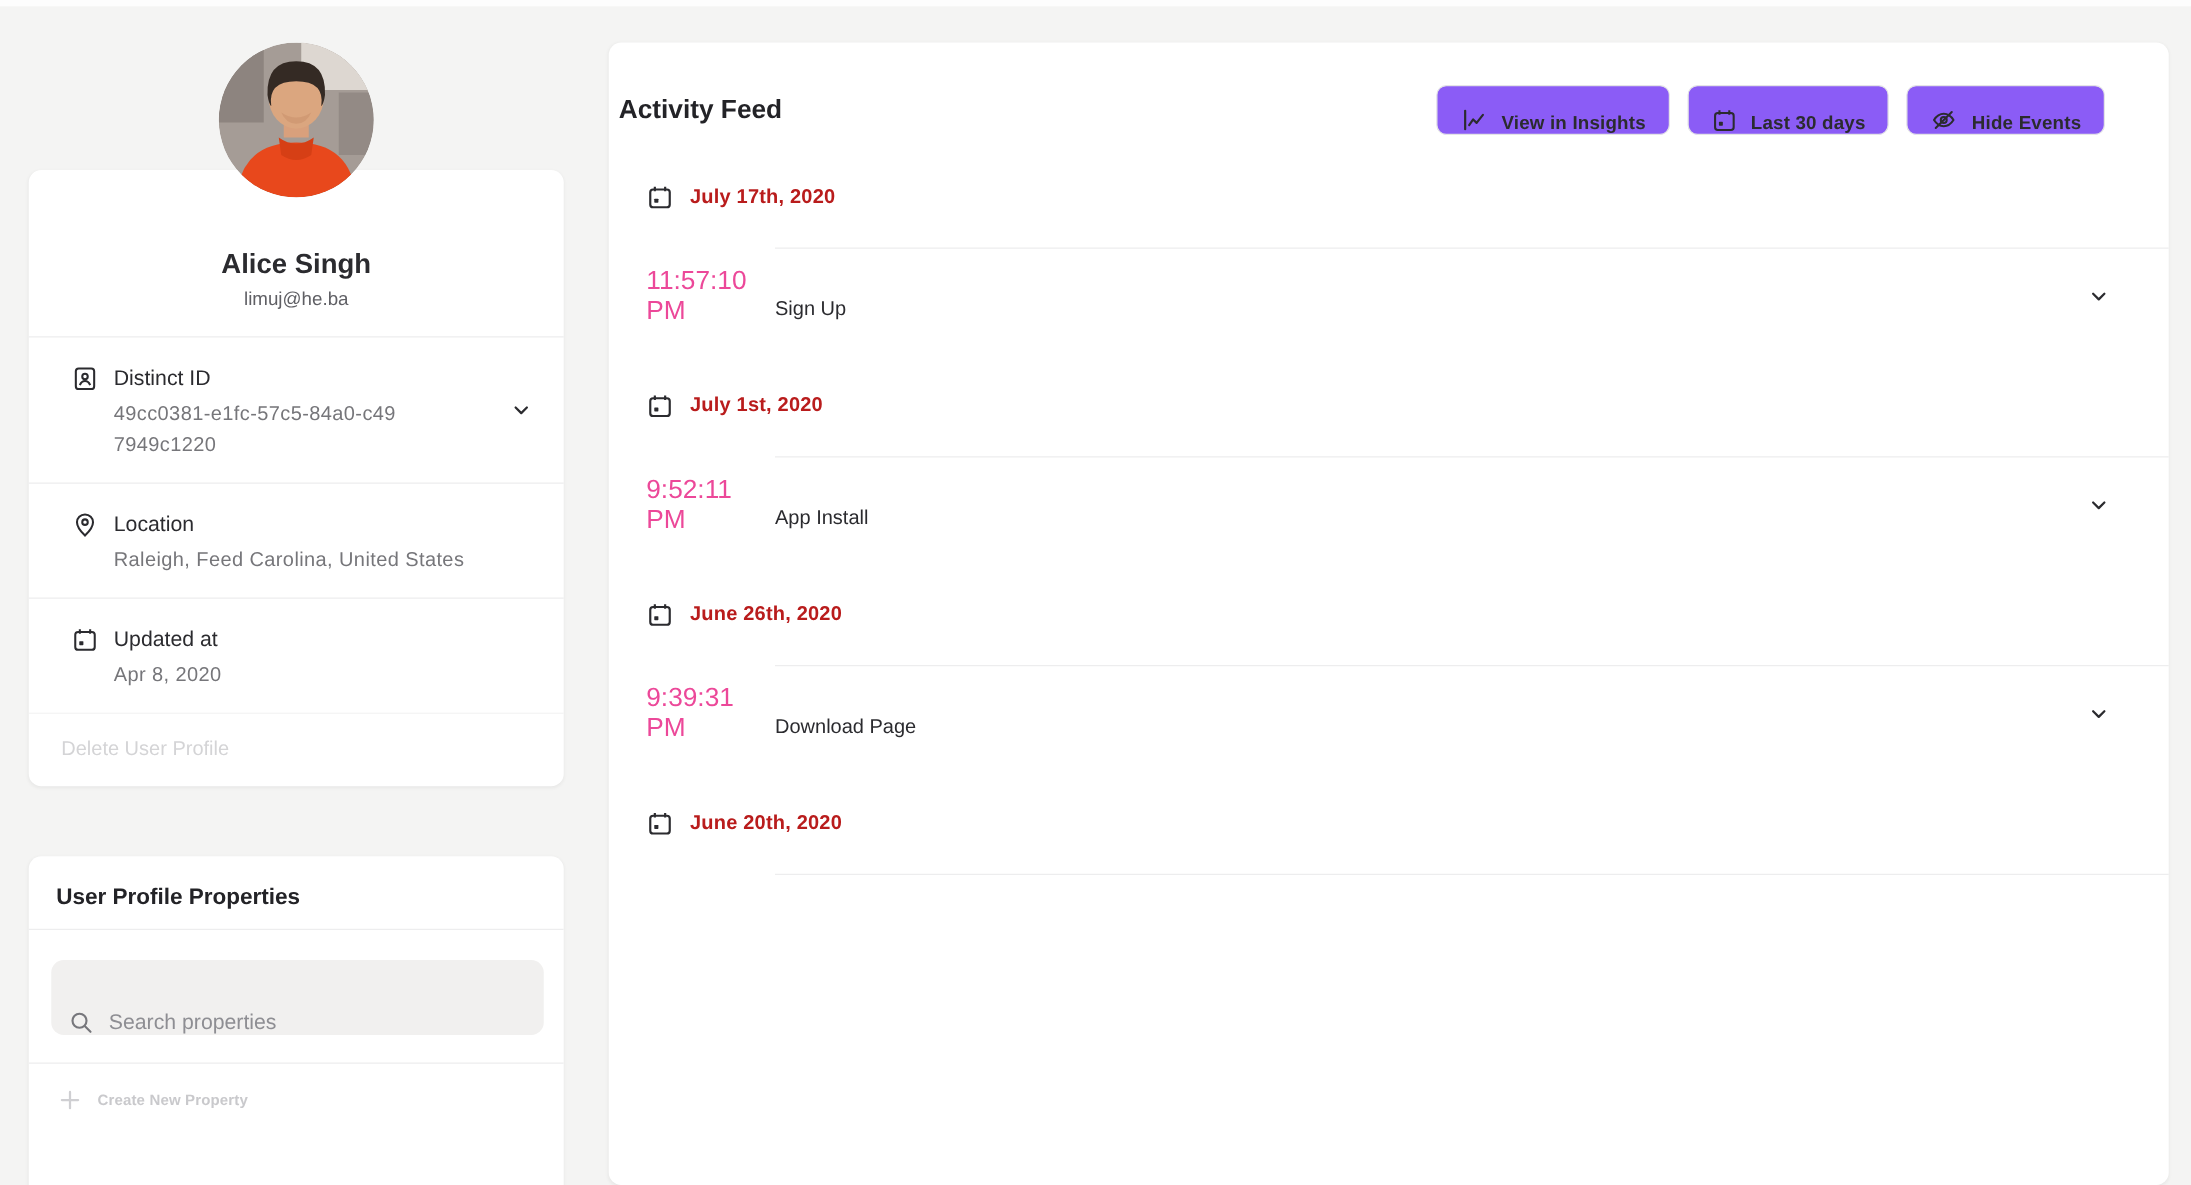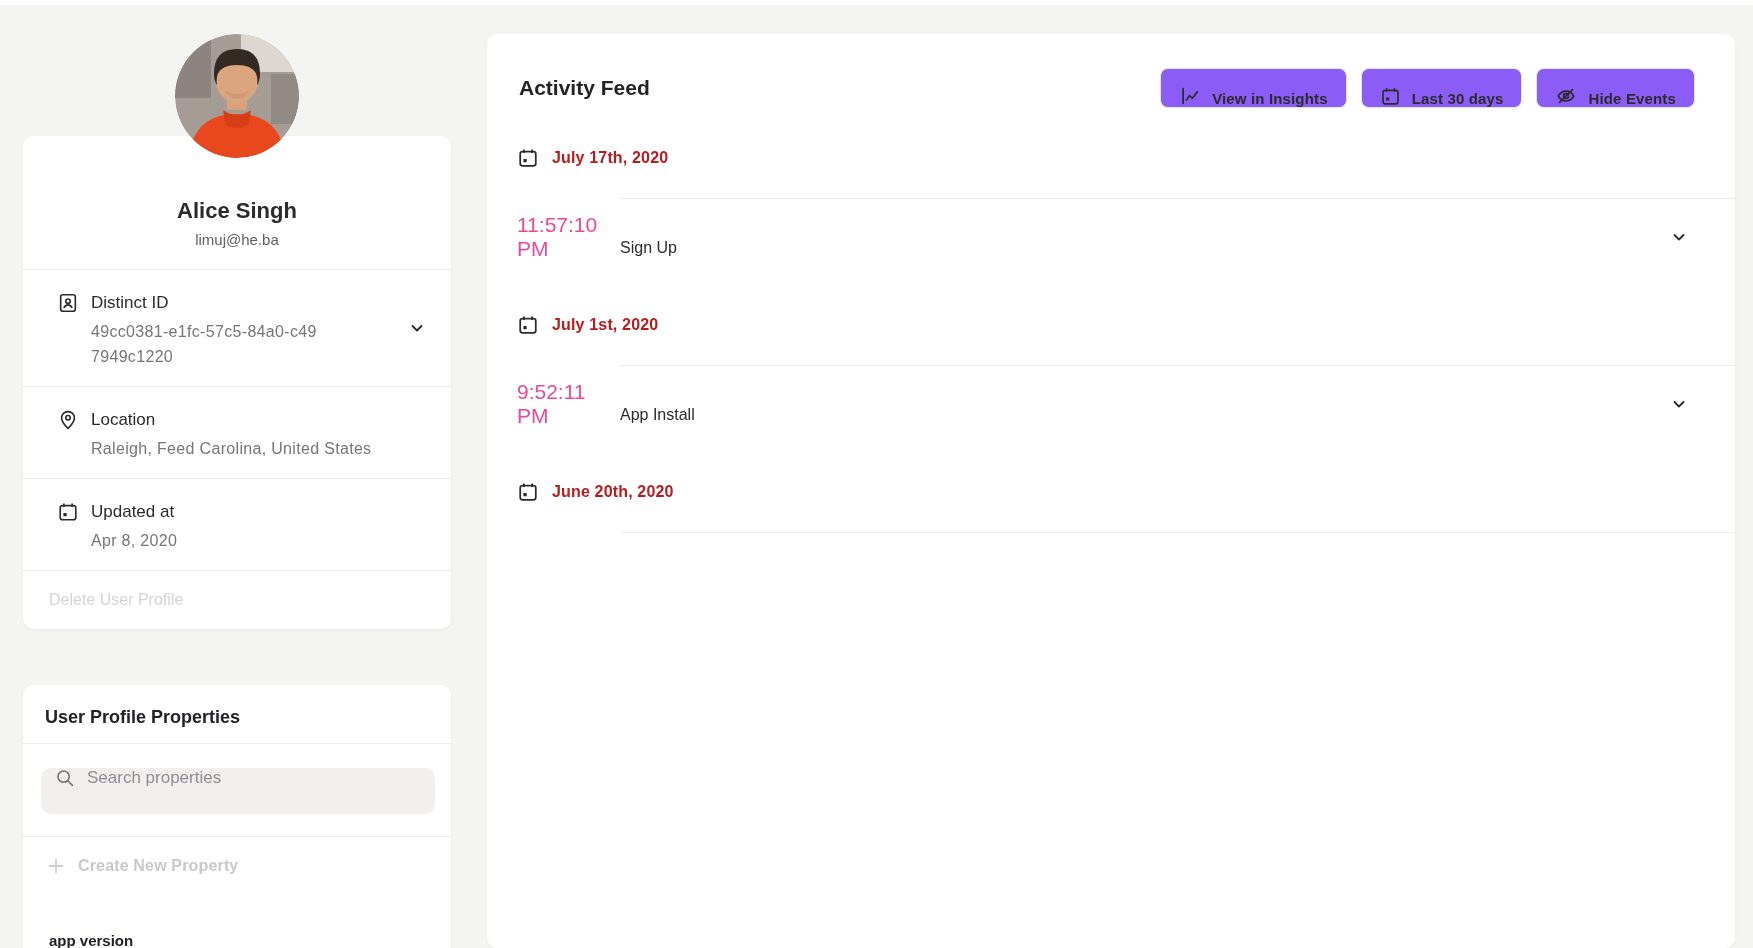--- a/index.html
+++ b/index.html
@@ -34,35 +34,35 @@
   .flabel { font-size:17px; line-height:24px; color:#2b2b2f; }
   .fvalue { margin-top:4px; font-size:16px; line-height:25px; color:#76767a; letter-spacing:.02em; }
   .fvalue.idv { max-width:228px; word-break:break-all; }
   .fchev { position:absolute; right:26px; top:50%; margin-top:-8px; width:16px; height:16px; cursor:pointer; }
 
   .delete-row { border-top:1px solid #ededee; padding:20px 26px; font-size:16px; color:#d4d4d6; border-radius:0 0 10px 10px; }
 
   .props-card { margin-top:28px; height:313px; overflow:hidden; }
   .props-title { padding:20px 22px 14px; font-size:18px; font-weight:700; line-height:24px; color:#232327; border-bottom:1px solid #ededee; }
   .search-wrap { padding:24px 16px 22px 18px; border-bottom:1px solid #ededee; }
-  .search-box { display:flex; align-items:flex-start; height:46px; background:#f1f0ef; border-radius:10px; padding:0 14px; }
+  .search-box { display:flex; align-items:flex-end; height:60px; background:#f1f0ef; border-radius:10px; padding:0 14px; }
   .search-box svg { flex:0 0 20px; margin-right:12px; }
   .search-box input { border:none; outline:none; background:transparent; font-family:"Liberation Sans",sans-serif; font-size:17px; color:#3a3a3f; width:100%; }
   .search-box input::placeholder { color:#8e8e93; }
   .create-row { display:flex; align-items:center; padding:20px 24px; cursor:default; }
   .create-row svg { margin-right:13px; }
-  .create-label { font-size:16px; color:#c9c9cc; font-weight:700; letter-spacing:.01em; }
+  .create-label { font-size:12px; color:#c9c9cc; font-weight:700; letter-spacing:.01em; }
   .prop-item { padding:36px 26px 28px; border-bottom:1px solid #ededee; }
   .prop-name { font-size:15px; font-weight:700; line-height:20px; color:#232327; }
   .prop-value { margin-top:4px; font-size:15px; line-height:20px; color:#4c4c51; }
 
   
   .panel { width:1248px; flex:0 0 1248px; margin-left:36px; margin-top:34px; padding-top:74px; position:relative;
            background:#fff; border-radius:10px; box-shadow:0 1px 3px rgba(35,35,40,.06); min-height:914px; }
-  .feed-header { position:absolute; top:0; left:0; right:4px; height:74px; display:flex; align-items:flex-end; justify-content:space-between; padding:0 36px 0 32px; }
+  .feed-header { position:absolute; top:0; left:0; right:15px; height:74px; display:flex; align-items:flex-end; justify-content:space-between; padding:0 36px 0 8px; }
   .feed-title { font-size:21px; font-weight:700; color:#232327; line-height:40px; }
   .actions { display:flex; gap:14px; }
   .btn { display:flex; align-items:flex-end; height:40px; padding:0 18px; background:#8b5cf6; border:1px solid #e4e4e6; border-radius:8px; cursor:pointer; }
   .btn svg { margin-right:11px; }
   .btn-label { font-size:15px; font-weight:700; color:#2b2b2f; letter-spacing:.01em; }
 
   .date-row { display:flex; align-items:center; height:28px; margin:36px 30px 26px; }
   .date-row svg { margin-right:13px; }
   .date-label { font-size:16px; font-weight:700; color:#b91c1c; letter-spacing:.01em; }
   .gdivider { border-top:1px solid #ededee; margin-left:133px; }
@@ -269,20 +269,42 @@
           <span class="event-time">9:52:11 PM</span>
           <span class="event-name">App Install</span>
           <span class="event-chev">
             <svg class="ico" width="16" height="16" viewBox="0 0 16 16" fill="none" stroke="#2b2b2f" stroke-width="1.8" stroke-linecap="round" stroke-linejoin="round">
                 <path d="M3.5 6 L8 10.5 L12.5 6"></path>
               </svg>
           </span>
         </div>
       </section>
 
+      <section class="group">
+        <div class="date-row">
+          <span>
+            <svg class="ico" width="22" height="22" viewBox="0 0 24 24" fill="none" stroke="#2b2b2f" stroke-width="1.9">
+              <rect x="3.5" y="5" width="17" height="15.5" rx="2.5"></rect>
+                <path d="M7.5 2.6 v4 M16.5 2.6 v4"></path>
+              <rect x="7" y="13" width="3.6" height="3.6" rx="0.6" fill="#2b2b2f" stroke="none"></rect>
+            </svg>
+          </span>
+          <span class="date-label">June 26th, 2020</span>
+        </div>
+        <div class="gdivider"></div>
+        <div class="event-row">
+          <span class="event-time">9:39:31 PM</span>
+          <span class="event-name">Download Page</span>
+          <span class="event-chev">
+            <svg class="ico" width="16" height="16" viewBox="0 0 16 16" fill="none" stroke="#2b2b2f" stroke-width="1.8" stroke-linecap="round" stroke-linejoin="round">
+                <path d="M3.5 6 L8 10.5 L12.5 6"></path>
+              </svg>
+          </span>
+        </div>
+      </section>
 
       <section class="group">
         <div class="date-row">
           <span>
             <svg class="ico" width="22" height="22" viewBox="0 0 24 24" fill="none" stroke="#2b2b2f" stroke-width="1.9">
               <rect x="3.5" y="5" width="17" height="15.5" rx="2.5"></rect>
                 <path d="M7.5 2.6 v4 M16.5 2.6 v4"></path>
               <rect x="7" y="13" width="3.6" height="3.6" rx="0.6" fill="#2b2b2f" stroke="none"></rect>
             </svg>
           </span>

